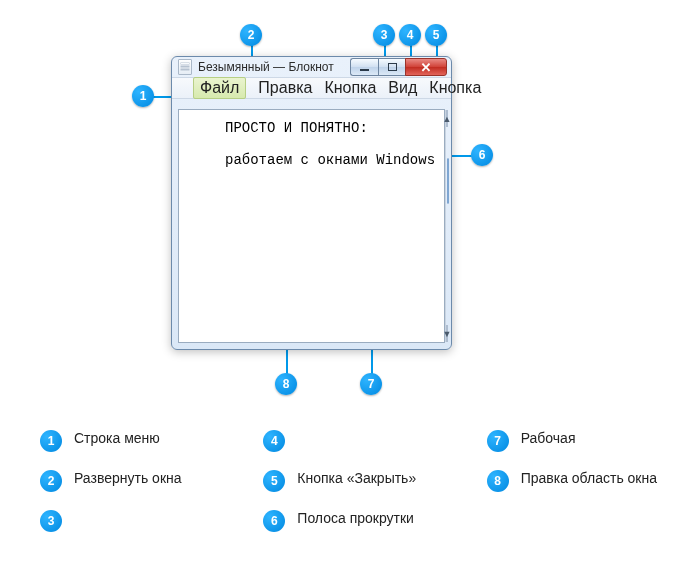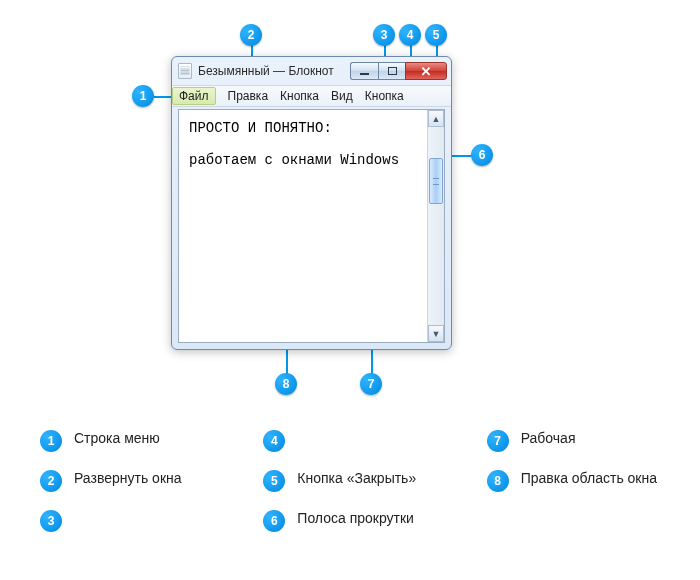--- a/index.html
+++ b/index.html
@@ -19,21 +19,21 @@
     left: 171px;
     top: 56px;
     width: 281px;
     height: 294px;
     border: 1px solid #6c8aab;
     border-radius: 6px;
     background: linear-gradient(#e9f1fb, #dbe8f7);
     box-shadow: 0 2px 10px rgba(0,0,0,.25);
   }
   .titlebar {
-    height: 28px;
+    height: 20px;
     display: flex;
     align-items: center;
     padding: 0 4px 0 6px;
     gap: 6px;
   }
   .app-icon {
     width: 14px; height: 16px;
     background: linear-gradient(#fdfefe,#e6edf5);
     border: 1px solid #aab8c8;
     border-radius: 1px;
@@ -72,37 +72,38 @@
   .min-glyph { width:9px; height:2px; background:#2b3a4a; margin-top:6px;}
   .max-glyph { width:9px; height:8px; border:1.5px solid #2b3a4a; background:transparent;}
   .close-glyph { font-weight:bold; font-size:13px; line-height:1; }
 
   .menubar {
     height: 22px;
     background: linear-gradient(#f7f9fc,#ebf1f9);
     border-top: 1px solid #cdd8e6;
     border-bottom: 1px solid #cdd8e6;
     display:flex; align-items:center;
-    padding: 0 0;
+    padding: 0 21px;
     gap: 12px;
-    font-size: 12px;
+    font-size: 16px;
     color:#222;
   }
   .menu-item.file {
     background: linear-gradient(#eaf4cf,#d7eaae);
     border:1px solid #b7cf85;
     border-radius:2px;
     padding: 1px 6px;
   }
   .client {
     position:absolute;
     left:6px; right:6px; top:52px; bottom:6px;
     background:#ffffff;
     border:1px solid #9aacc0;
     display:flex;
+    padding-left:36px;
   }
   .text-area {
     flex:1;
     padding: 10px 10px;
     font-family: "Courier New", monospace;
     font-size: 14px;
     color:#000;
     white-space: pre;
   }
   .scrollbar {

